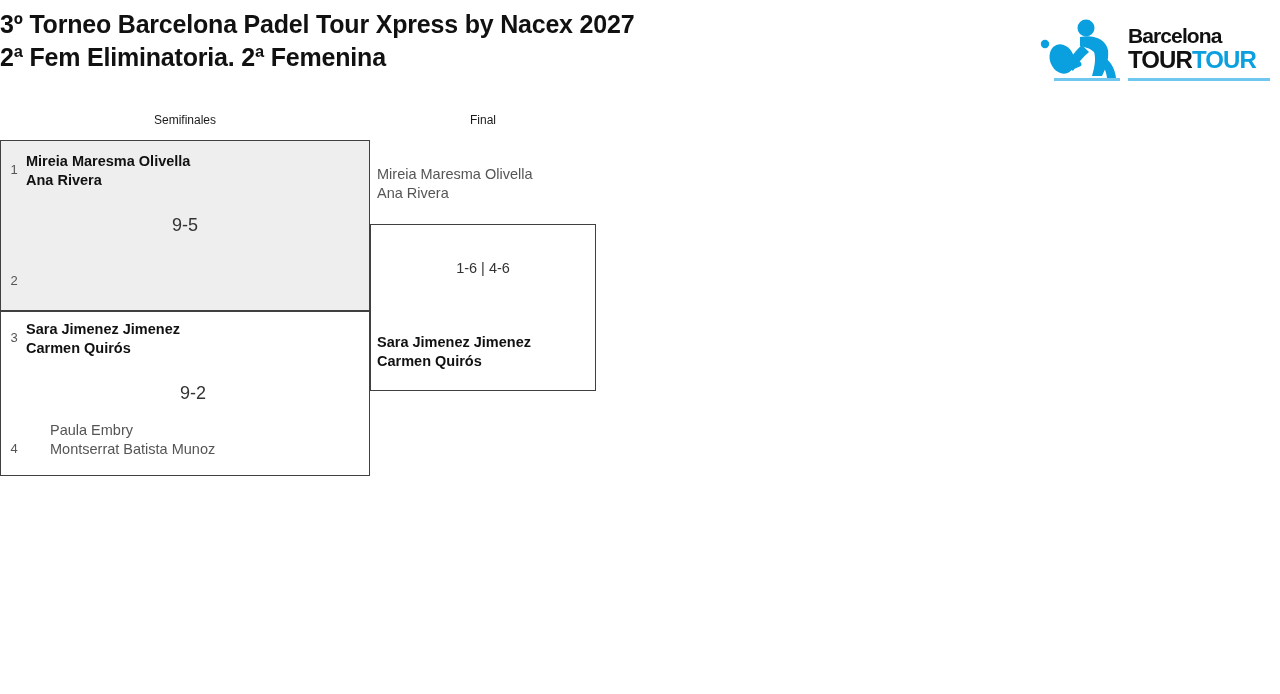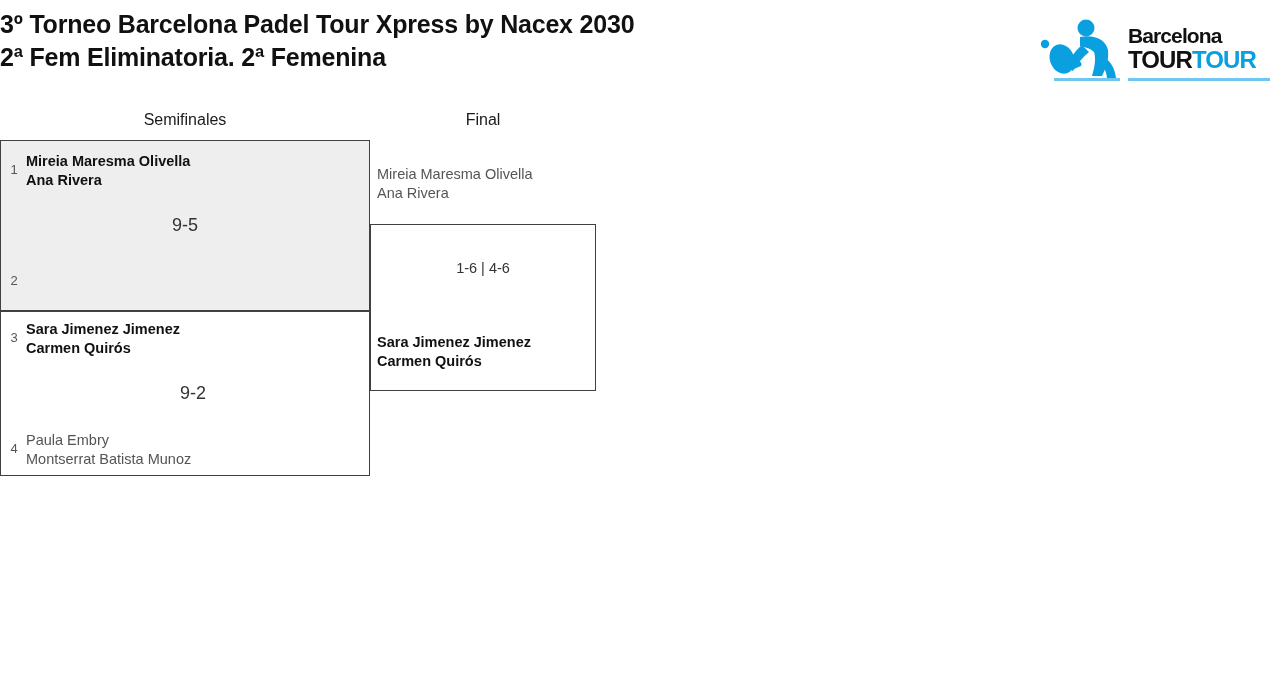--- a/index.html
+++ b/index.html
@@ -90,21 +90,21 @@
   .bracket {
     position: absolute;
     left: 0;
     top: 104px;
     width: 1280px;
     height: 400px;
   }
 
   .round-header {
     position: absolute;
-    font-size: 16px;
+    font-size: 12px;
     font-weight: 400;
     color: #1a1a1a;
     text-align: center;
     line-height: 20px;
   }
   .round-header.r-semis { left: 0px;   top: 6px;  width: 370px; }
   .round-header.r-final { left: 370px; top: 6px;  width: 226px; }
 
   
   .match-box {
@@ -181,21 +181,21 @@
     color: #333333;
     line-height: 18px;
   }
 </style>
 </head>
 <body>
 
 <div class="page-header">
 
   <div class="title-block">
-    <div class="title-line">3º Torneo Barcelona Padel Tour Xpress by Nacex 2030</div>
+    <div class="title-line">3º Torneo Barcelona Padel Tour Xpress by Nacex 2027</div>
     <div class="title-line">2ª Fem Eliminatoria. 2ª Femenina</div>
   </div>
 
   <div class="logo">
     <div class="logo-mark">
       <svg viewBox="0 0 100 70" width="100" height="70" aria-hidden="true">
 
         <circle cx="9" cy="28" r="4.2" fill="#0aa0e0"></circle>
 
         <ellipse cx="26" cy="43" rx="12" ry="15" transform="rotate(-22 26 43)" fill="#0aa0e0"></ellipse>
@@ -243,21 +243,21 @@
 
   <div class="seed" style="top:226px;">3</div>
   <div class="team winner" style="top:216px;">
     <span class="nm">Sara Jimenez Jimenez</span>
     <span class="nm">Carmen Quirós</span>
   </div>
 
   <div class="score" style="left:8px; top:280px; width:370px;">9-2</div>
 
   <div class="seed" style="top:337px;">4</div>
-  <div class="team loser" style="top:327px;">
+  <div class="team loser" style="top:317px;margin-left:24px;">
     <span class="nm">Paula Embry</span>
     <span class="nm">Montserrat Batista Munoz</span>
   </div>
 
   <div class="final-box"></div>
 
   <div class="final-team loser" style="top:61px;">
     <span class="nm">Mireia Maresma Olivella</span>
     <span class="nm">Ana Rivera</span>
   </div>

